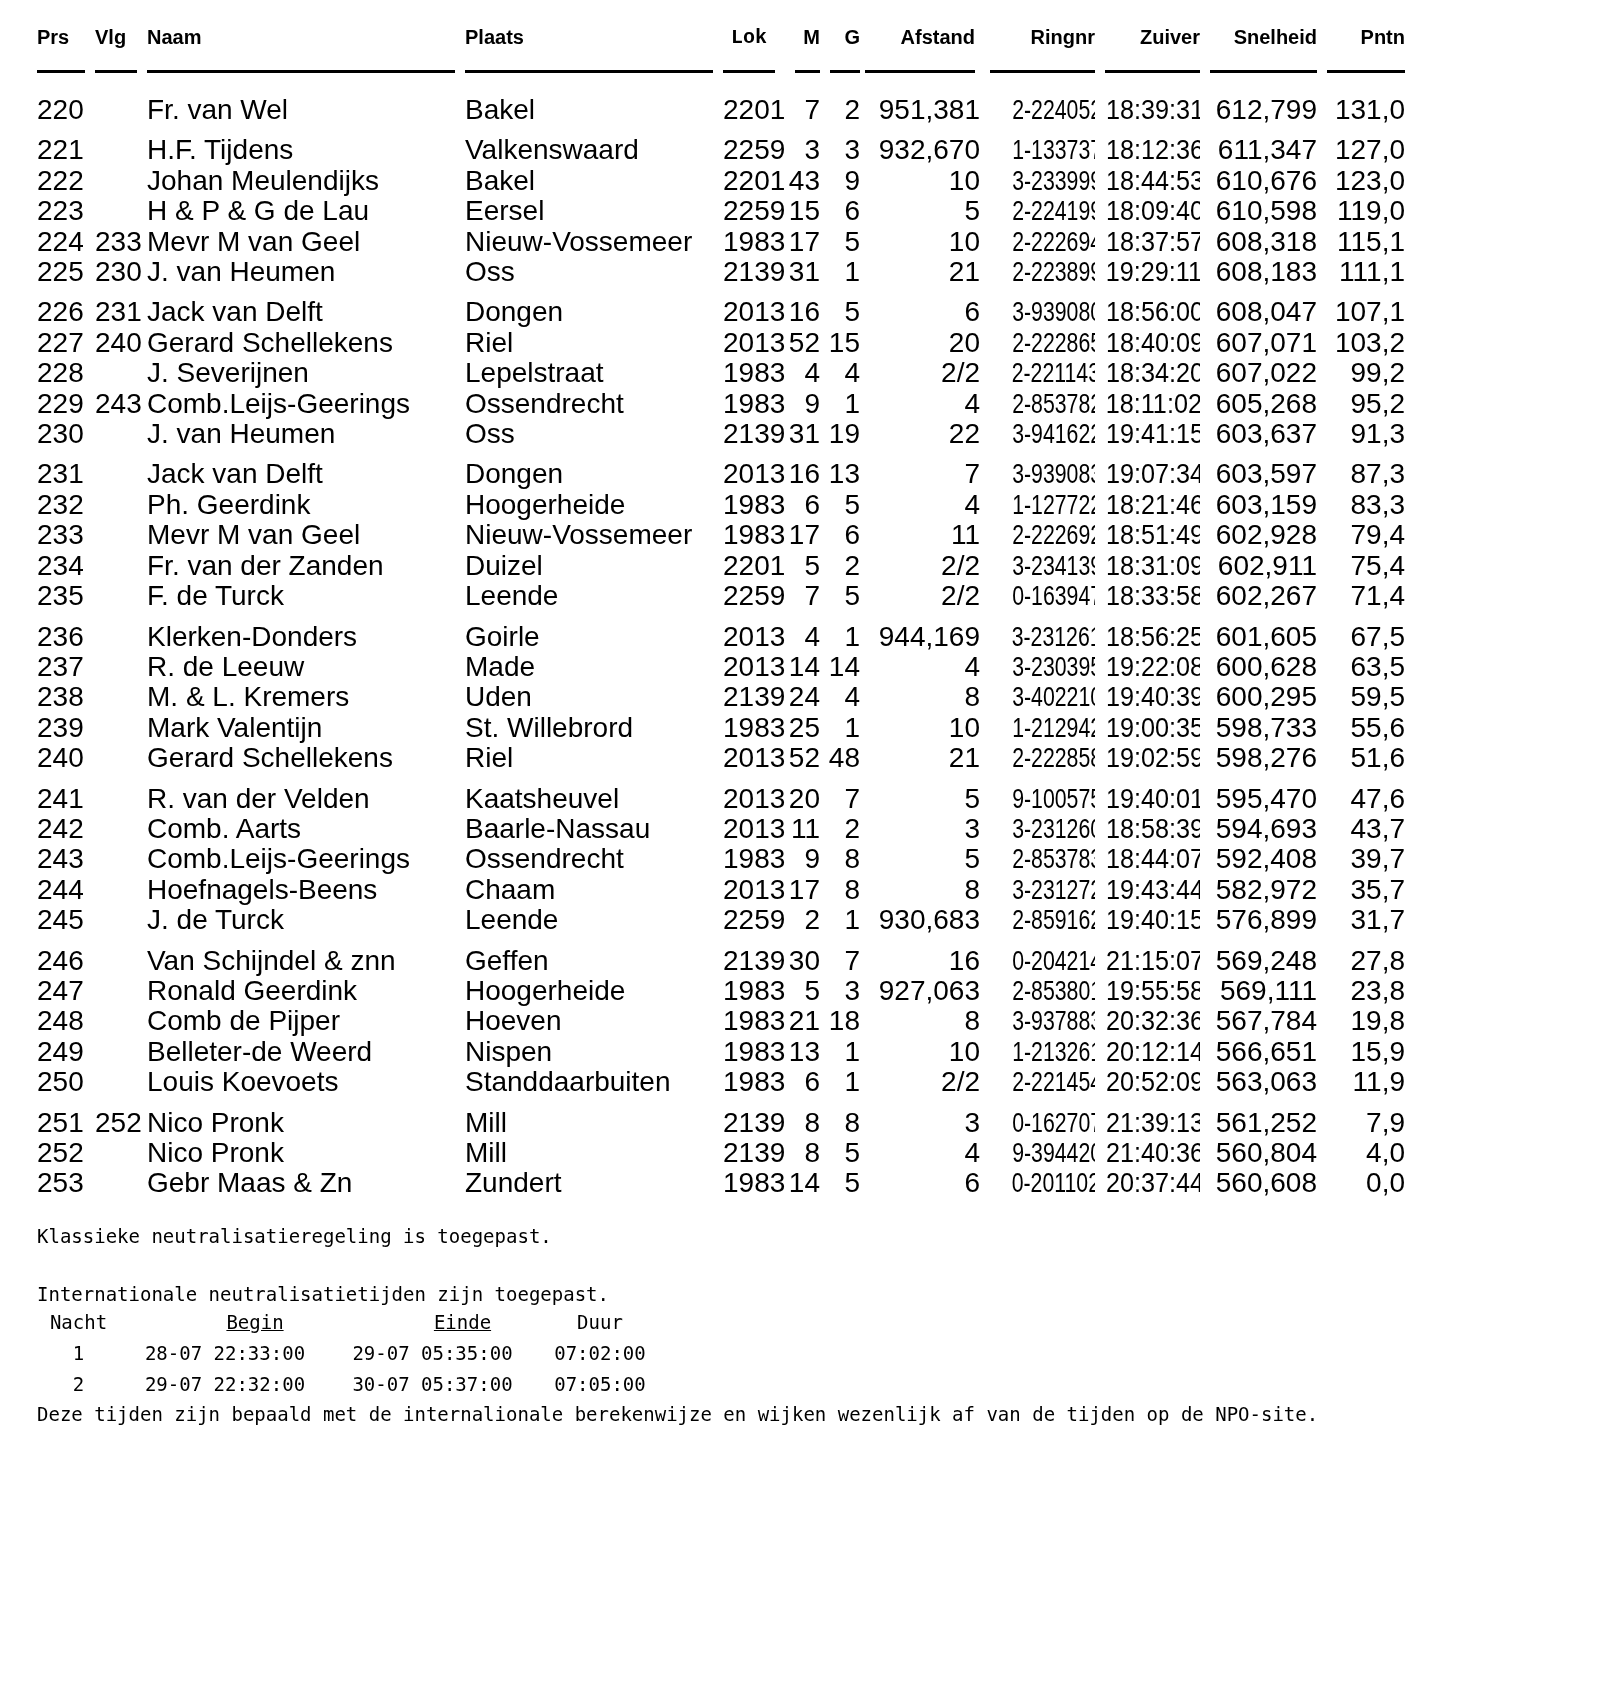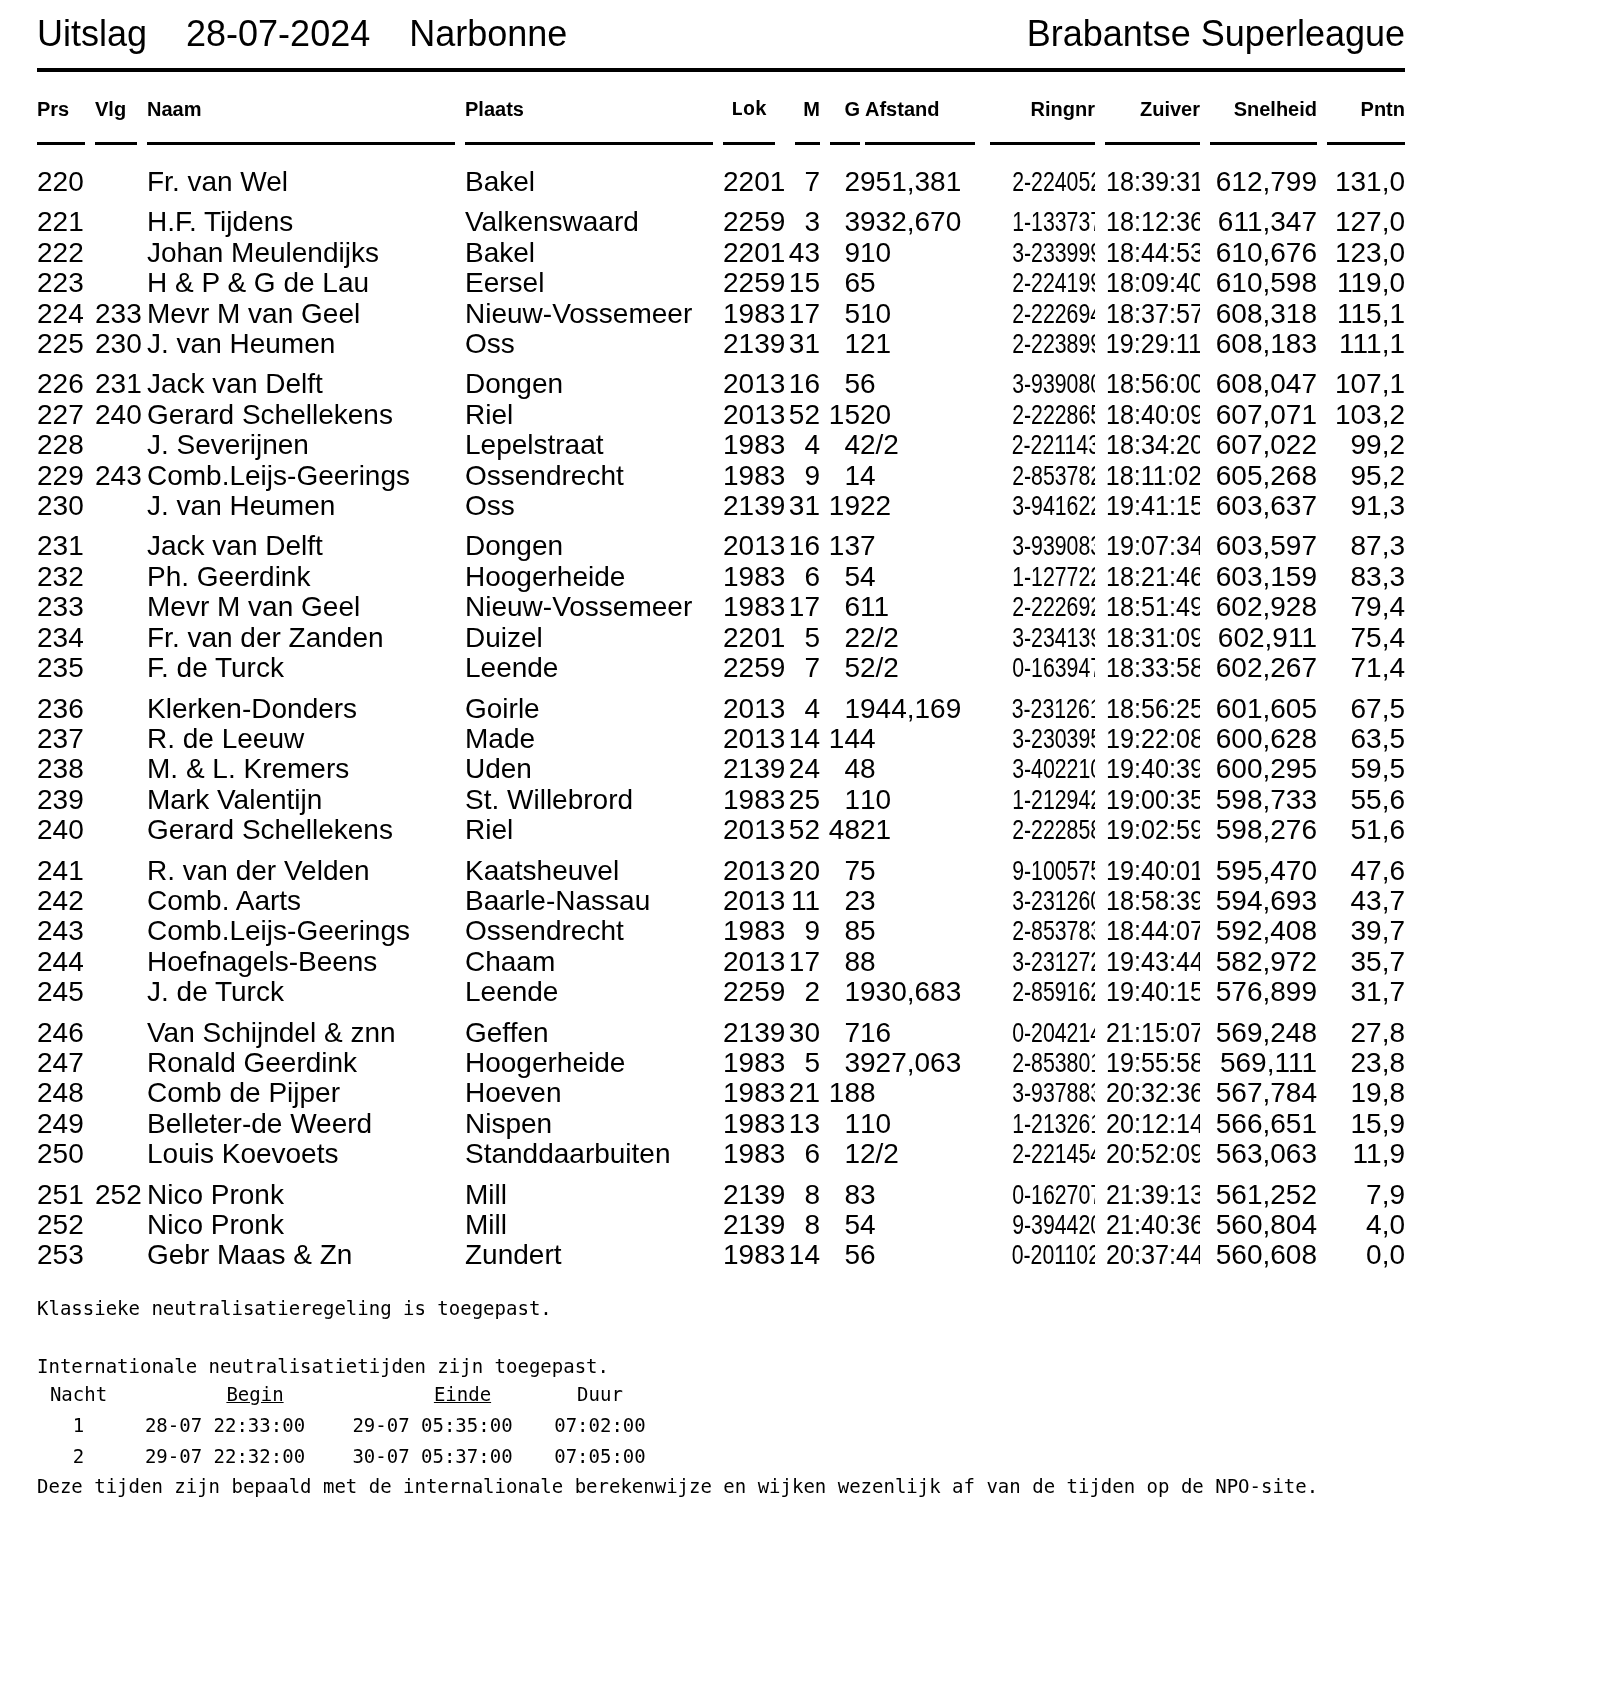--- a/index.html
+++ b/index.html
@@ -54,21 +54,21 @@
     padding: 26px 0 0 0;
     vertical-align: bottom;
   }
   table.results th .hl {
     border-bottom: 3.5px solid #000;
     padding-bottom: 21px;
   }
   
   table.results th:nth-child(-n+4),  table.results td:nth-child(-n+4)  { text-align: left; }
   table.results th:nth-child(n+5),   table.results td:nth-child(n+5)   { text-align: right; }
-  table.results th:nth-child(8),     table.results td:nth-child(8)     { text-align: left; }
+  table.results th:nth-child(8),     table.results td:nth-child(8)     { text-align: right; }
   table.results th:nth-child(5)      { text-align: center; font-family: Liberation Mono, monospace; }
   
   table.results th:nth-child(-n+5) .hl { margin-right: 10px; }
   table.results th:nth-child(n+6)  .hl { margin-left: 10px; }
   table.results th:nth-child(8)    .hl { margin-left: 5px; margin-right: 5px; }
 
   table.results td {
     padding: 0;
     height: 30.4px;
     line-height: 30.4px;
@@ -119,26 +119,20 @@
   table.neutral th:nth-child(2),
   table.neutral th:nth-child(3) { padding-left: 60px; text-decoration: underline; }
 
   .neutral-note { line-height: 29px !important; }
 </style>
 </head>
 <body>
 
 <div class="content">
 
-  <div class="titlebar">
-    <span>Uitslag</span>
-    <span>28-07-2024</span>
-    <span>Narbonne</span>
-    <span class="league">Brabantse Superleague</span>
-  </div>
 
   <table class="results">
     <colgroup>
       <col class="c1">
         <col class="c2">
         <col class="c3">
         <col class="c4">
       <col class="c5">
         <col class="c6">
         <col class="c7">

